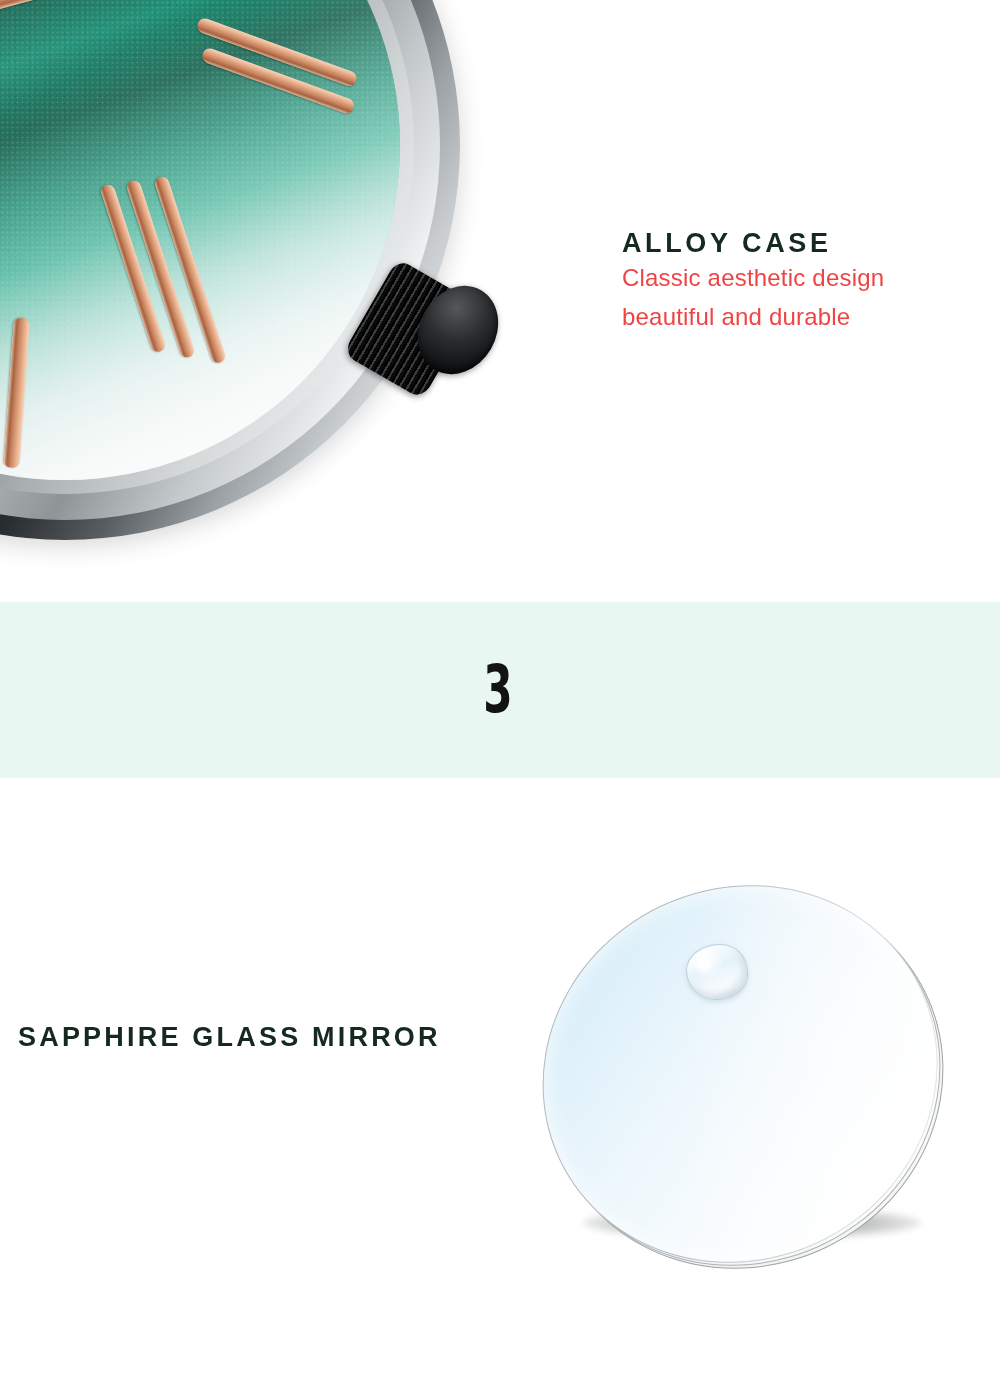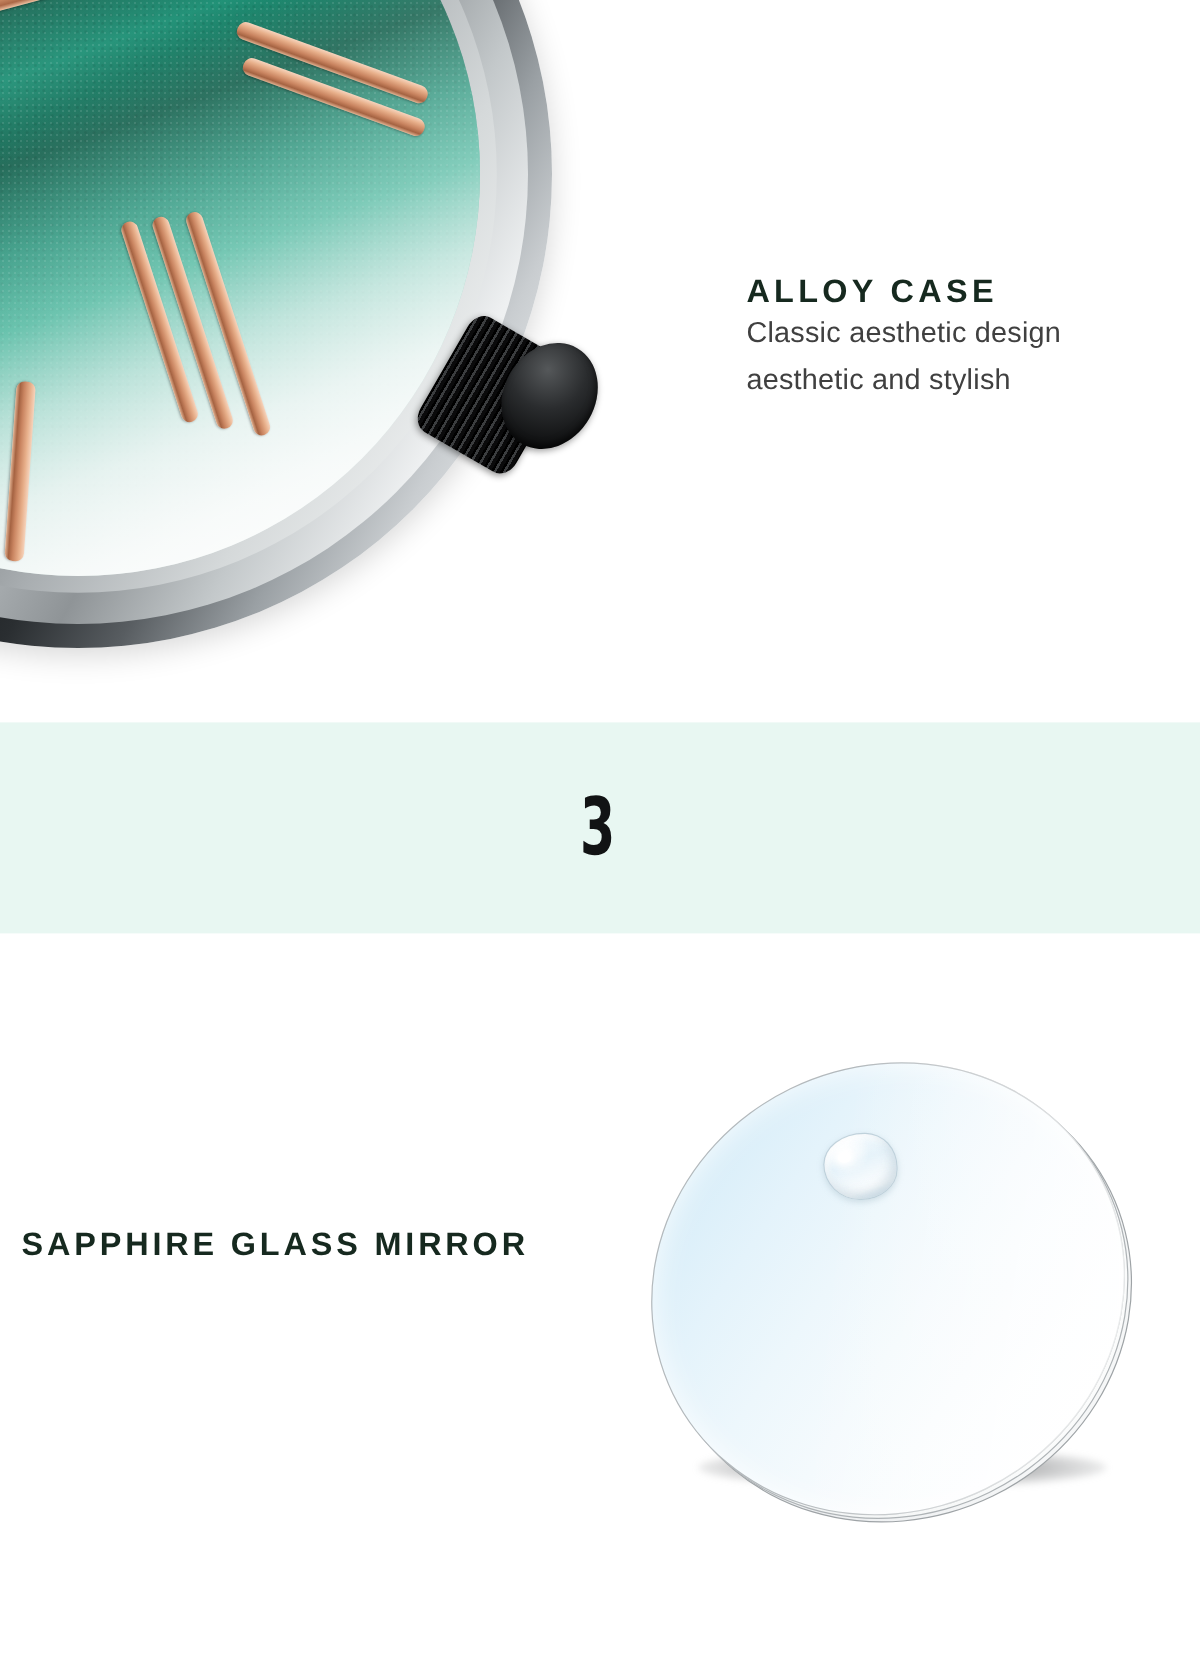--- a/index.html
+++ b/index.html
@@ -142,21 +142,21 @@
     box-shadow:inset -2px -2px 6px rgba(0,0,0,.6), 0 2px 6px rgba(0,0,0,.4);
   }
 
   
   .alloy-text { position:absolute; left:622px; top:228px; width:340px; }
   .head {
     color:#16291f; font-size:27px; font-weight:700;
     letter-spacing:3.6px; white-space:nowrap;
   }
   .body-line {
-    color:#404040; font-size:24px; font-weight:300;
+    color:#ef4444; font-size:24px; font-weight:300;
     letter-spacing:.2px; line-height:1.62; white-space:nowrap;
   }
   .alloy-text .body-line:first-of-type { margin-top:16px; }
 
   
   .sec-band {
     position:absolute; left:0; top:602px; width:1000px; height:176px;
     background:#e8f7f2;
     display:flex; align-items:center; justify-content:center;
   }
@@ -261,21 +261,21 @@
 
       <div class="crown-wrap">
         <div class="crown-fluted"></div>
         <div class="crown-cap"></div>
       </div>
     </div>
 
     <div class="alloy-text">
       <div class="head">ALLOY  CASE</div>
       <div class="body-line">Classic aesthetic design</div>
-      <div class="body-line">aesthetic and stylish</div>
+      <div class="body-line">beautiful and durable</div>
     </div>
   </section>
 
   <section class="sec-band">
     <div class="band-num">3</div>
   </section>
 
   <section class="sec-glass">
 
     <div class="glass-stage">

